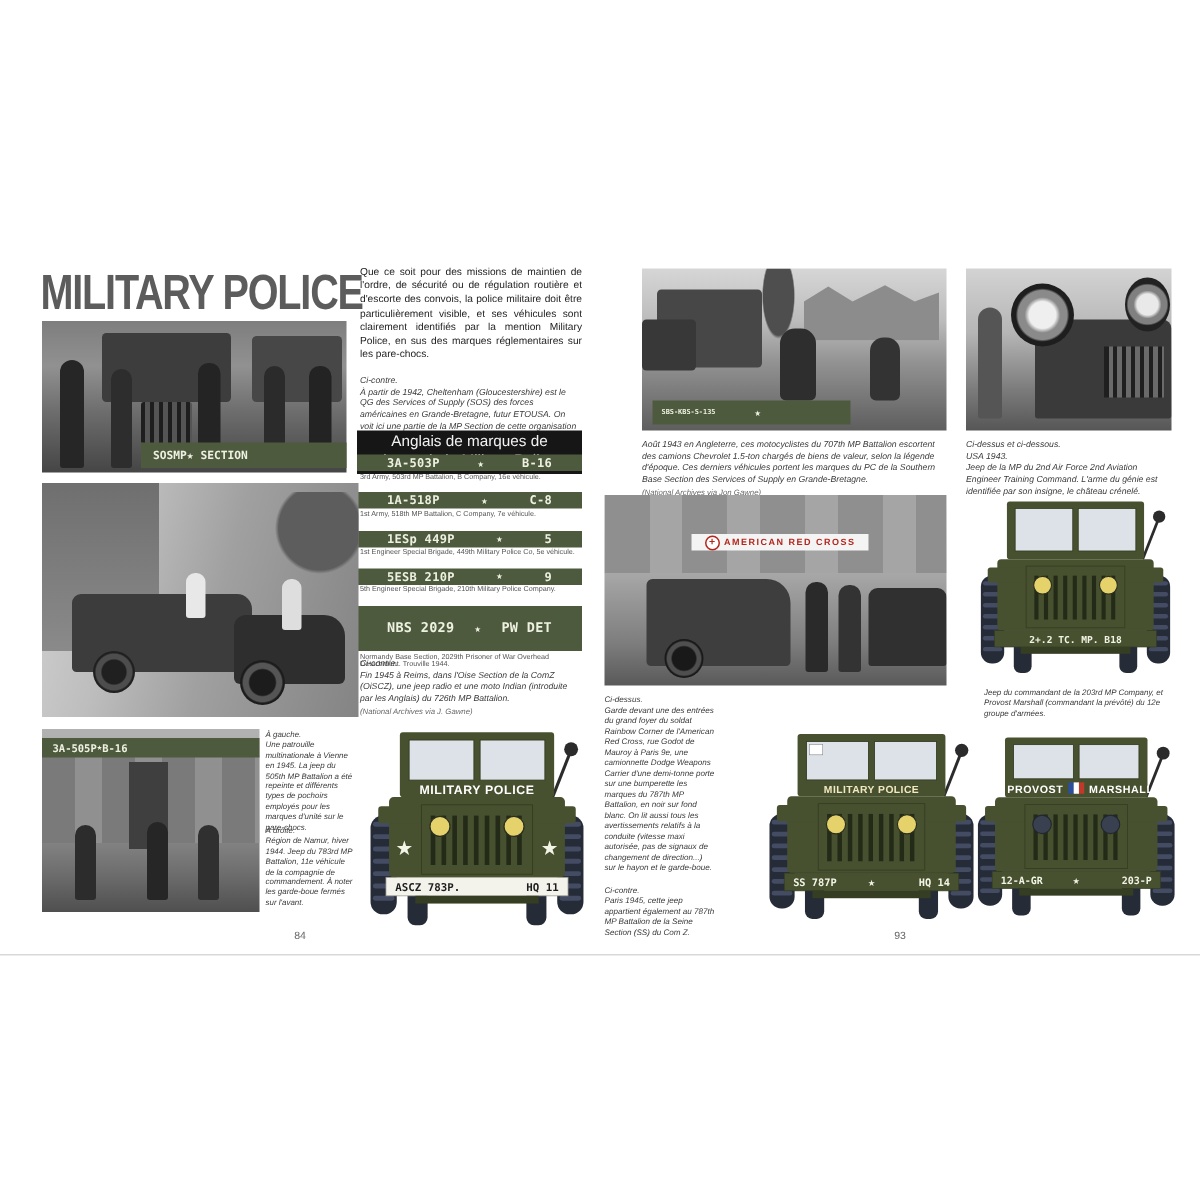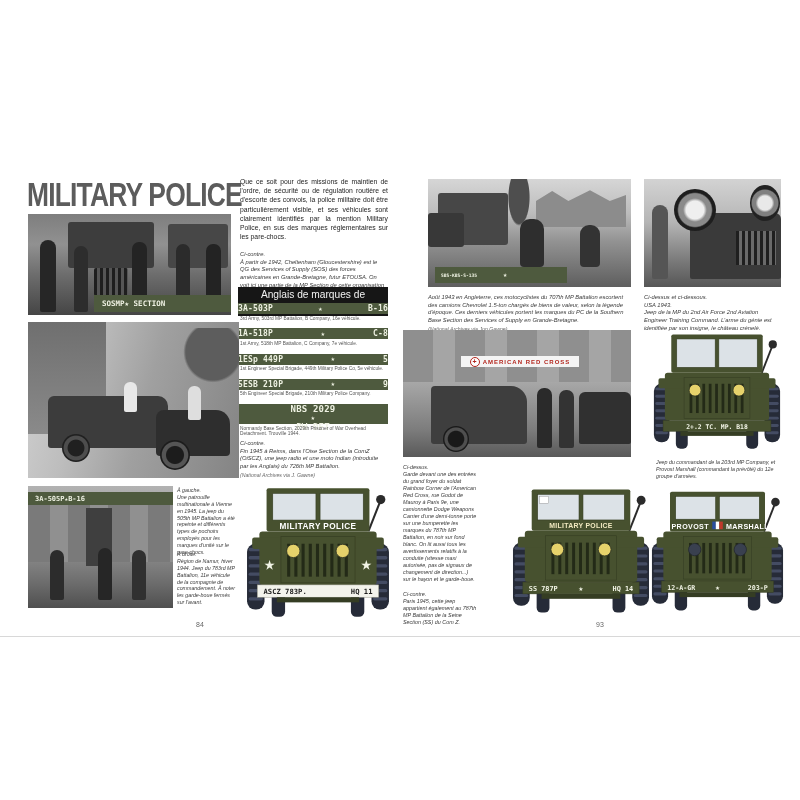--- a/index.html
+++ b/index.html
@@ -15,21 +15,21 @@
   .cap .credit{display:block;color:#6a6a6a;font-size:5.2px;margin-top:1px;}
   .tinycap{font-size:5.3px;line-height:1.3;font-style:italic;color:#3a3a3a;}
   .pagenum{font-size:7px;color:#666;}
   
   #box{left:238px;top:287px;width:150px;height:29px;background:#161616;color:#f2f2f2;
        display:flex;flex-direction:column;align-items:center;justify-content:center;
        font-size:10.2px;line-height:1.25;}
   
   #plates{left:238px;top:303px;width:150px;}
   .plate-bar{height:11px;background:#4e5a3e;color:#eef1e2;display:flex;align-items:center;
-             justify-content:space-between;padding:0 0;
+             justify-content:space-between;padding:0 20px;
              font-family:"DejaVu Sans Mono",monospace;font-weight:bold;font-size:8px;letter-spacing:.2px;}
   .plate-cap{font-size:4.8px;color:#555;margin:1.5px 2px 7.5px;line-height:1.1;}
   
   .photo{position:absolute;overflow:hidden;background:#9a9a9a;}
   .ph-el{position:absolute;}
   .band{position:absolute;background:#4e5a3e;color:#eef1e2;display:flex;align-items:center;
         font-family:"DejaVu Sans Mono",monospace;font-weight:bold;}
   
   .jeep-svg{position:absolute;}
   .olive{fill:#47512f;}
@@ -108,21 +108,21 @@
     <span style="font-size:7px">★</span>
     <span>5</span>
   </div>
   <div class="plate-cap">1st Engineer Special Brigade, 449th Military Police Co, 5e véhicule.</div>
   <div class="plate-bar">
     <span>5ESB 210P</span>
     <span style="font-size:7px">★</span>
     <span>9</span>
   </div>
   <div class="plate-cap">5th Engineer Special Brigade, 210th Military Police Company.</div>
-  <div class="plate-bar" style="height:20px;font-size:9px;flex-direction:column;">
+  <div class="plate-bar" style="height:30px;font-size:9px;">
     <span>NBS 2029</span>
     <span style="font-size:7px">★</span>
     <span>PW DET</span>
   </div>
   <div class="plate-cap">Normandy Base Section, 2029th Prisoner of War Overhead Detachment. Trouville 1944.</div>
 </div>
 
 <div class="abs cap" style="left:240px;top:440px;width:146px;">
   <span class="lead">Ci-contre.</span>
   <span>Fin 1945 à Reims, dans l'Oise Section de la ComZ (OiSCZ), une jeep radio et une moto Indian (introduite par les Anglais) du 726th MP Battalion.</span>

